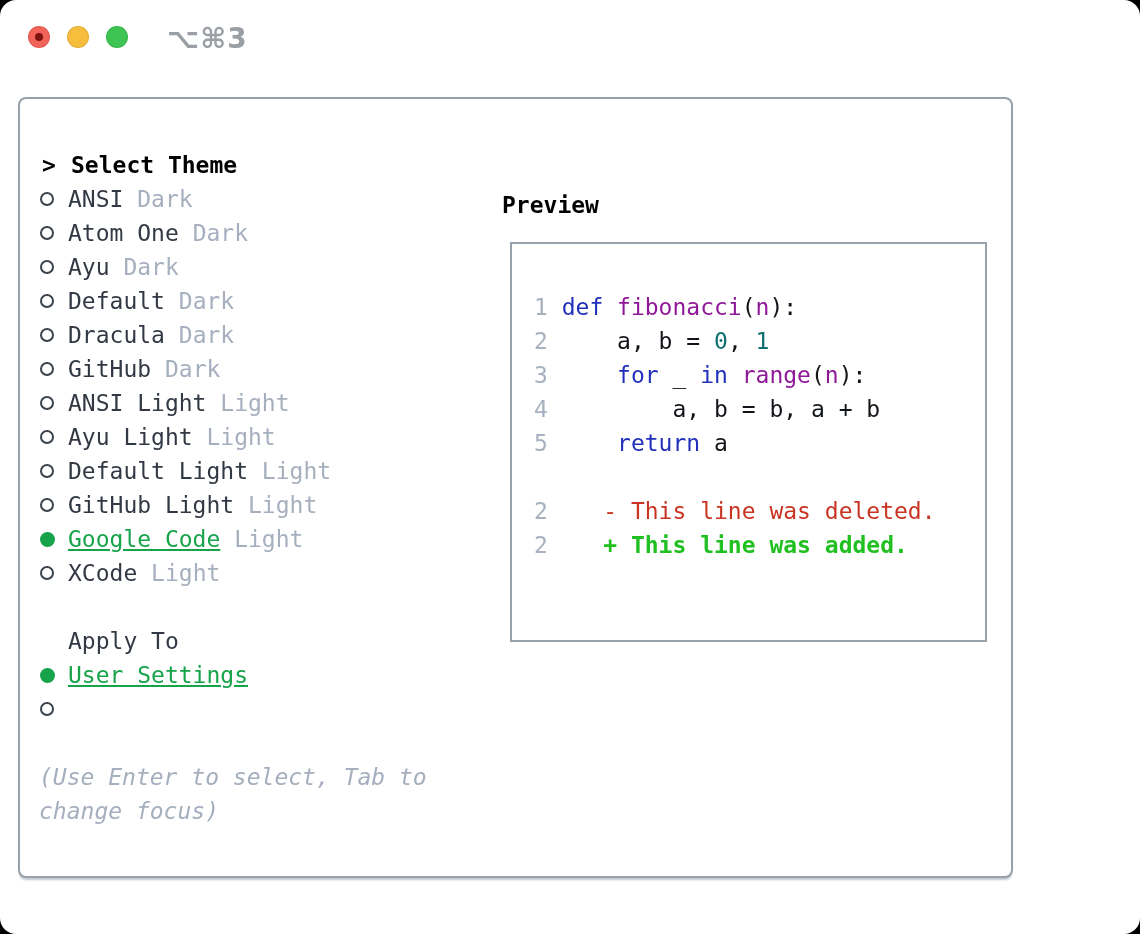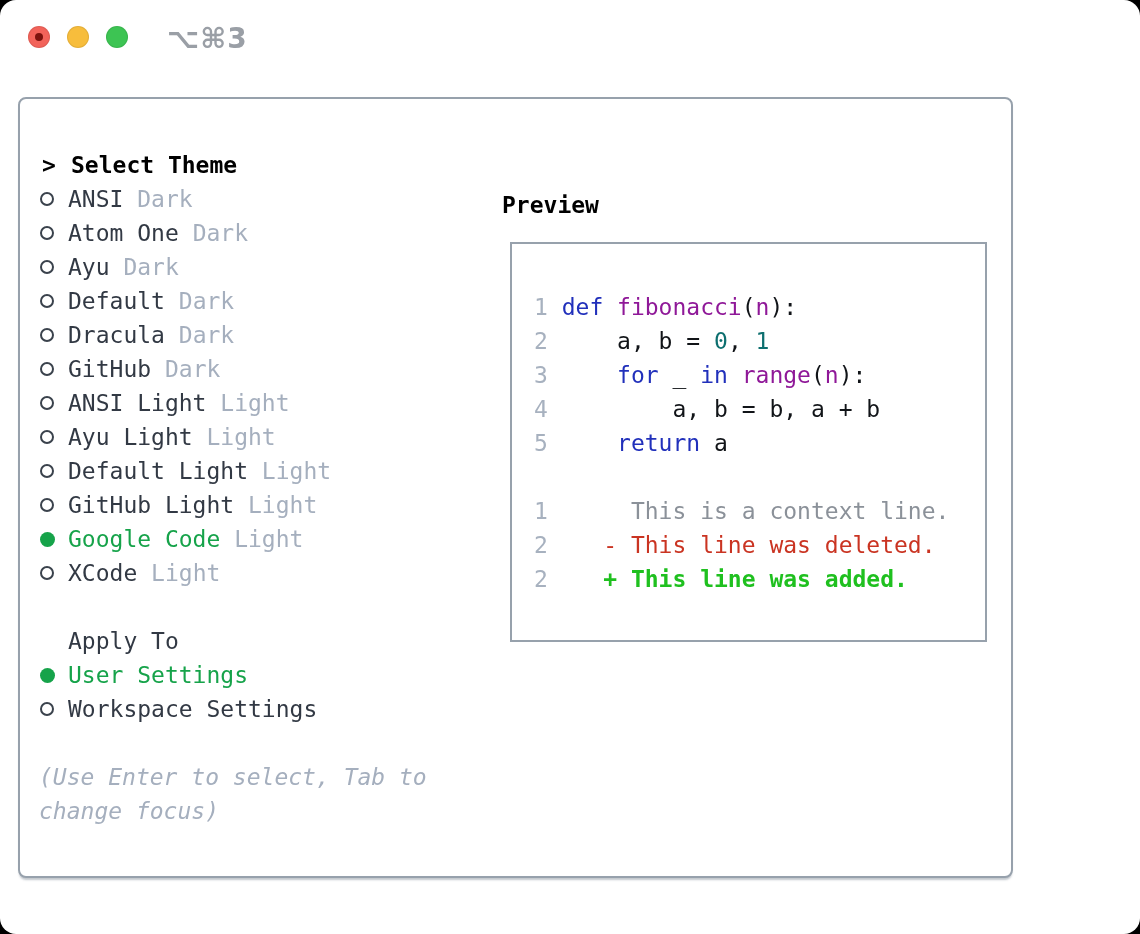--- a/index.html
+++ b/index.html
@@ -41,21 +41,21 @@
          font-size:23px; color:var(--text-primary); }
   .row.blank { pointer-events:none; }
   .marker { width:29px; display:flex; align-items:center; flex:none; }
   .ring { width:14px; height:14px; margin-left:1px; border:2px solid var(--ring-color);
           border-radius:50%; box-sizing:border-box; }
   .dot  { width:15px; height:15px; margin-left:1px; background:var(--selection-green);
           border-radius:50%; }
   .cursor-glyph { font-weight:bold; color:#000; padding-left:3px; }
   .heading { font-weight:bold; color:#000; }
   .variant { color:var(--text-muted); }
-  .sel-label { color:var(--selection-green); }
+  .sel-label { color:var(--selection-green);text-decoration:underline; }
 
   .hint {
     margin-top:34px; width:420px; font-size:23px; line-height:34px;
     color:var(--text-muted); white-space:normal;font-style:italic;
   }
 
   
   .right-col { position:absolute; left:482px; top:49px;margin-top:40px; }
   .preview-heading { height:34px; line-height:34px; font-size:23px;
                      font-weight:bold; color:#000; }
@@ -111,37 +111,36 @@
 
       <div class="row blank"></div>
 
       <div class="row">
         <span class="marker"></span>
         <span>Apply To</span>
       </div>
 
       <div>
           <div class="row"><span class="marker"><span class="dot"></span></span><span class="sel-label">User Settings</span></div>
-          <div class="row"><span class="marker"><span class="ring"></span></span><span>Workspace Settings</span></div>
+          <div class="row"><span class="marker"><span class="ring"></span></span></div>
         </div>
 
       <div class="hint">(Use Enter to select, Tab to change focus)</div>
     </div>
 
     <div class="right-col">
       <div class="preview-heading">Preview</div>
       <div class="preview-box">
         <div>
             <div class="cline"><span class="lnum">1</span><span class="tok-kw">def </span><span class="tok-fn">fibonacci</span><span class="tok-plain">(</span><span class="tok-fn">n</span><span class="tok-plain">):</span></div>
             <div class="cline"><span class="lnum">2</span><span class="tok-plain">    a, b = </span><span class="tok-lit">0</span><span class="tok-plain">, </span><span class="tok-lit">1</span></div>
             <div class="cline"><span class="lnum">3</span><span class="tok-plain">    </span><span class="tok-kw">for</span><span class="tok-plain"> _ </span><span class="tok-kw">in</span><span class="tok-plain"> </span><span class="tok-fn">range</span><span class="tok-plain">(</span><span class="tok-fn">n</span><span class="tok-plain">):</span></div>
             <div class="cline"><span class="lnum">4</span><span class="tok-plain">        a, b = b, a + b</span></div>
             <div class="cline"><span class="lnum">5</span><span class="tok-plain">    </span><span class="tok-kw">return</span><span class="tok-plain"> a</span></div>
             <div class="cline"><span class="lnum"></span></div>
-            <div class="cline"><span class="lnum">1</span><span class="tok-ctx">     This is a context line.</span></div>
             <div class="cline"><span class="lnum">2</span><span class="tok-plain">   </span><span class="tok-del">- This line was deleted.</span></div>
             <div class="cline"><span class="lnum">2</span><span class="tok-plain">   </span><span class="tok-add">+ This line was added.</span></div>
           </div>
       </div>
     </div>
 
   </div>
 </div>
 
 </body></html>

